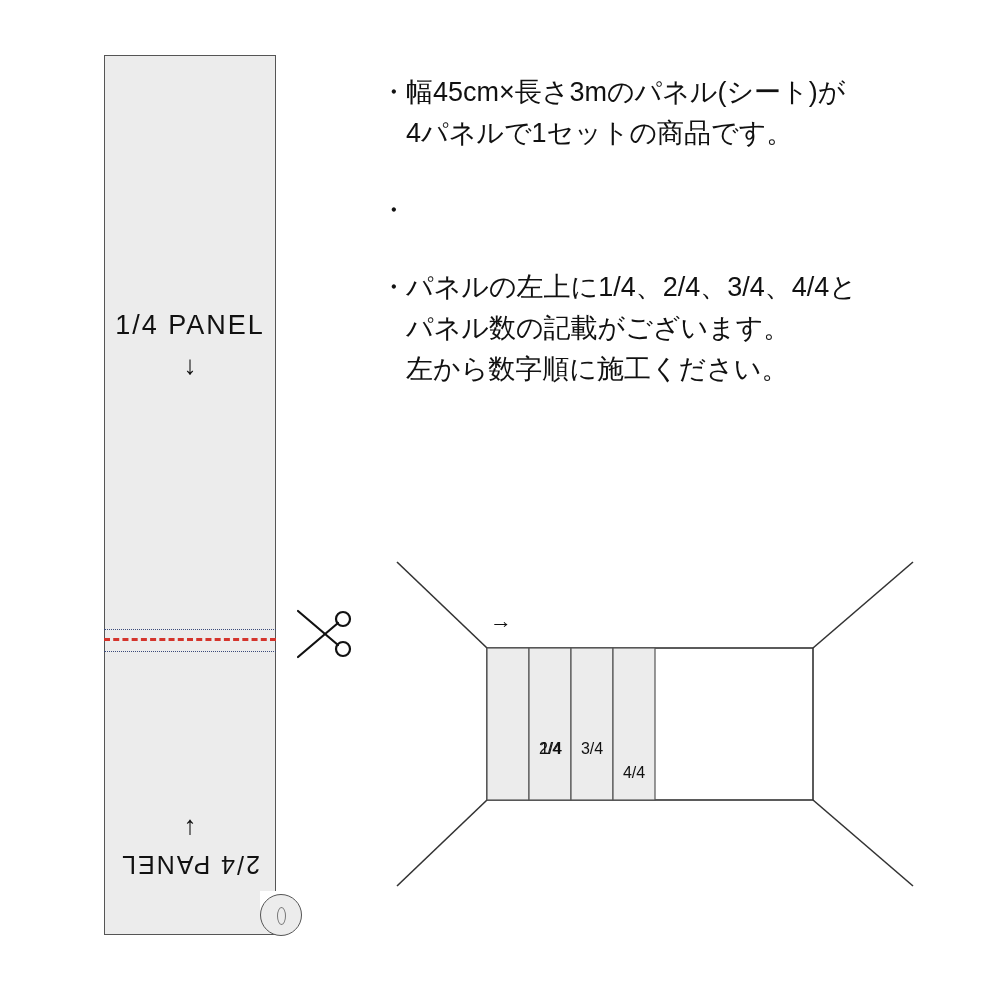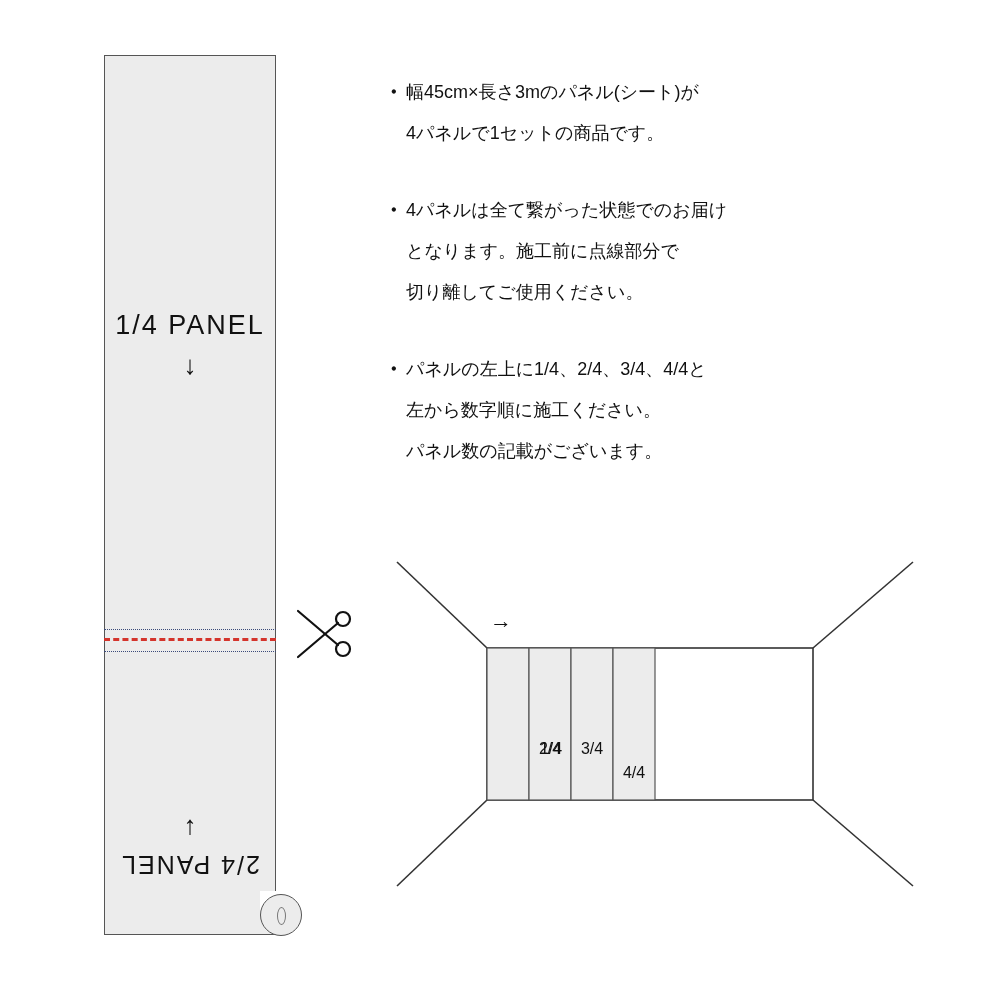--- a/index.html
+++ b/index.html
@@ -153,21 +153,21 @@
     margin-bottom: 36px;
   }
   .bullet-mark {
     font-size: 27px;
     line-height: 41px;
     width: 26px;
     flex: none;
     color: #111;
   }
   .bullet-lines {
-    font-size: 18px;
+    font-size: 27px;
     line-height: 41px;
     color: #111;
   }
   .bullet-lines .line { white-space: nowrap; }
 
   
   #room-diagram {
     position: absolute;
     left: 395px;
     top: 560px;
@@ -229,33 +229,28 @@
   <div class="bullet-item">
     <div class="bullet-mark">・</div>
     <div class="bullet-lines">
       <div class="line">幅45cm×長さ3mのパネル(シート)が</div>
       <div class="line">4パネルで1セットの商品です。</div>
     </div>
   </div>
 
   <div class="bullet-item">
     <div class="bullet-mark">・</div>
-    <div class="bullet-lines">
-      <div class="line">4パネルは全て繋がった状態でのお届け</div>
-      <div class="line">となります。施工前に点線部分で</div>
-      <div class="line">切り離してご使用ください。</div>
-    </div>
   </div>
 
   <div class="bullet-item">
     <div class="bullet-mark">・</div>
     <div class="bullet-lines">
       <div class="line">パネルの左上に1/4、2/4、3/4、4/4と</div>
+      <div class="line">パネル数の記載がございます。</div>
       <div class="line">左から数字順に施工ください。</div>
-      <div class="line">パネル数の記載がございます。</div>
     </div>
   </div>
 
 </div>
 
 <div id="room-diagram">
   <svg width="520" height="330" viewBox="0 0 520 330" xmlns="http://www.w3.org/2000/svg">
 
     <g stroke="#333" stroke-width="1.6" fill="none">
       <line x1="2" y1="2" x2="92" y2="88"></line>

